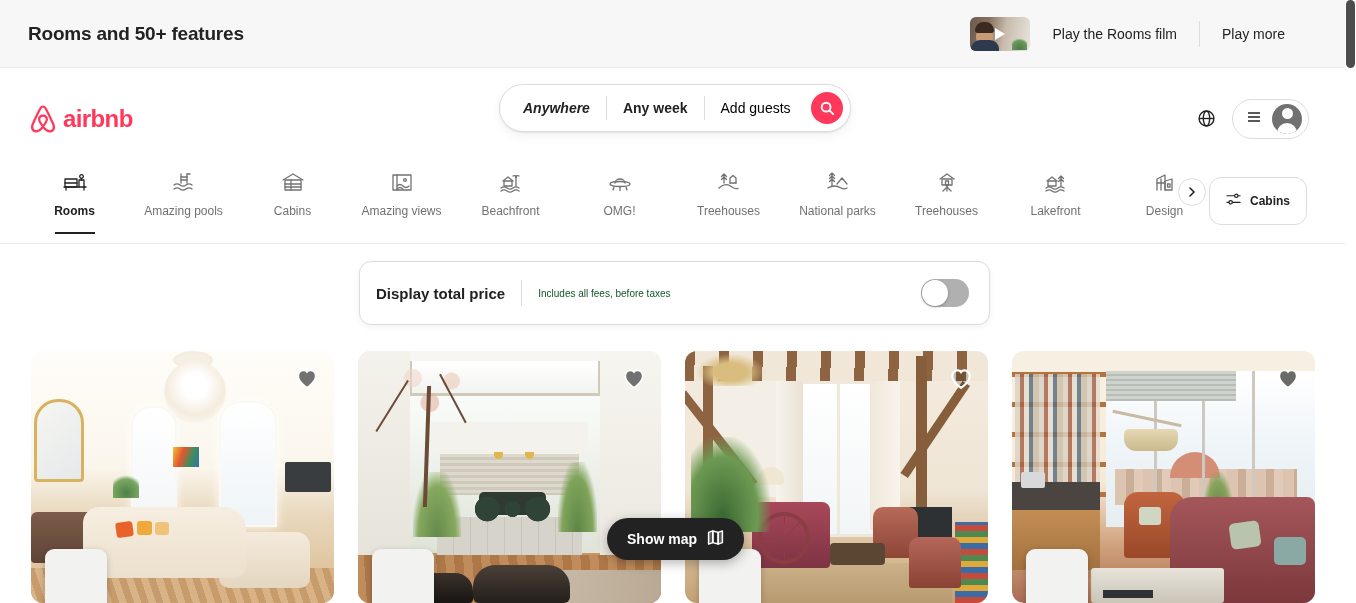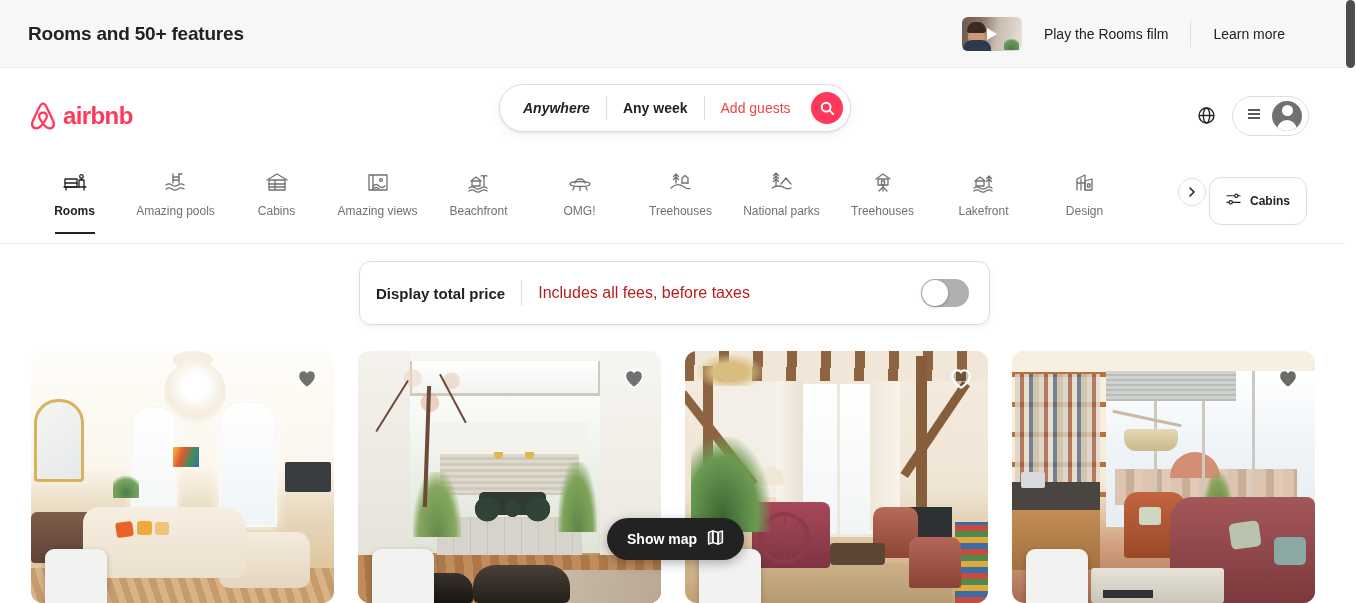--- a/index.html
+++ b/index.html
@@ -63,21 +63,21 @@
   }
   .promo-link {
     font-size: 14px; color: #222; padding: 0 22px; white-space: nowrap;
     text-decoration: none; cursor: pointer;
   }
   .promo-divider { width: 1px; height: 26px; background: #dddddd; }
 
   
   .header {
     position: absolute; top: 69px; left: 0; width: 1345px; height: 100px;
-    background: #ffffff; border-bottom: 7px solid #a3a3a3;
+    background: #ffffff; border-bottom: 1px solid #a3a3a3;
     display: flex; align-items: center;
   }
   .logo {
     position: absolute; left: 28px; top: 50%; transform: translateY(-50%);
     display: flex; align-items: center; gap: 5px; cursor: pointer;
   }
   .logo svg { display: block; }
   .logo-word {
     font-size: 24px; font-weight: 700; color: #FF385C; letter-spacing: -0.6px;
   }
@@ -88,21 +88,21 @@
     width: 352px; height: 48px;
     border: 1px solid #dddddd; border-radius: 40px; background: #fff;
     box-shadow: 0 1px 2px rgba(0,0,0,0.08), 0 4px 12px rgba(0,0,0,0.05);
     display: flex; align-items: center; cursor: pointer;
   }
   .sb-seg {
     font-size: 14px; font-weight: 600; color: #222; padding: 0 16px;
     white-space: nowrap;
   }
   .sb-seg.first { padding-left: 23px; font-style: italic; }
-  .sb-seg.placeholder { font-weight: 400; color: #ef4444; }
+  .sb-seg.placeholder { font-weight: 400; color: #000000; }
   .sb-div { width: 1px; height: 24px; background: #dddddd; flex: none; }
   .sb-btn {
     position: absolute; right: 7px; top: 50%; transform: translateY(-50%);
     width: 32px; height: 32px; border-radius: 50%; background: #FF385C;
     display: flex; align-items: center; justify-content: center;
     border: none; cursor: pointer;
   }
 
   
   .header-right {
@@ -137,21 +137,21 @@
   .avatar-wrap { position: relative; display: flex; align-items: flex-end; justify-content: center; }
 
   
   .catbar {
     position: absolute; top: 150px; left: 0; width: 1345px; height: 94px;
     background: #ffffff; border-bottom: 1px solid #ebebeb;
     display: flex; align-items: flex-start;
   }
   .cat-scroll {
     position: absolute; left: 24px; top: 10px;
-    display: flex; align-items: flex-start; gap: 0;
+    display: flex; align-items: flex-start; gap: 8px;
   }
   .cat-item {
     width: 101px; min-width: 101px; height: 74px;
     display: flex; flex-direction: column; align-items: center; justify-content: flex-start;
     gap: 8px; padding-top: 10px; cursor: pointer; position: relative;
     color: #717171;
   }
   .cat-item .cat-label { font-size: 12px; white-space: nowrap; }
   .cat-item.active { color: #222222; }
   .cat-item.active .cat-label { font-weight: 600; }
@@ -178,21 +178,21 @@
   
   .price-panel {
     position: absolute; left: 359px; top: 261px;
     width: 631px; height: 64px;
     background: #ffffff; border: 1px solid #dddddd; border-radius: 12px;
     box-shadow: 0 2px 6px rgba(0,0,0,0.06);
     display: flex; align-items: center; padding: 0 20px 0 16px; justify-content: center;
   }
   .pp-title { font-size: 15px; font-weight: 600; color: #222; }
   .pp-div { width: 1px; height: 26px; background: #dddddd; margin: 0 16px; }
-  .pp-sub { font-size: 16px; color: #b91c1c; }
+  .pp-sub { font-size: 10px; color: #14532d; }
   .pp-toggle {
     margin-left: auto; width: 48px; height: 28px; border-radius: 14px;
     background: #b0b0b0; position: relative; cursor: pointer; border: none;
   }
   .pp-toggle .knob {
     position: absolute; left: 1px; top: 1px; width: 26px; height: 26px;
     border-radius: 50%; background: #ffffff;
     box-shadow: 0 1px 3px rgba(0,0,0,0.25);
   }
 
@@ -429,21 +429,21 @@
   <div class="promo-right">
     <div class="video-thumb">
       <div class="vt-face"></div>
       <div class="vt-hair"></div>
       <div class="vt-body"></div>
       <div class="vt-plant"></div>
       <div class="vt-play"></div>
     </div>
     <a class="promo-link">Play the Rooms film</a>
     <div class="promo-divider"></div>
-    <a class="promo-link">Learn more</a>
+    <a class="promo-link">Play more</a>
   </div>
 </div>
 
 <div class="header">
 
   <div class="logo">
     <span>
       <svg width="30" height="32" viewBox="0 0 32 32" fill="none">
         <path d="M16 1.6c-2 0-3.3 1.3-4.5 3.6C9.4 9 6 16.3 4.3 20.2c-.9 2-1.2 3.4-1.2 4.6 0 3.2 2.4 5.6 5.6 5.6 2.4 0 4.7-1.4 7.3-4.3 2.6 2.9 4.9 4.3 7.3 4.3 3.2 0 5.6-2.4 5.6-5.6 0-1.2-.3-2.6-1.2-4.6C25.9 16.3 22.6 9 20.5 5.2 19.3 2.9 18 1.6 16 1.6zm0 2.5c.9 0 1.6.7 2.4 2.2 2 3.7 5.4 11 7 14.8.7 1.6.9 2.7.9 3.6 0 1.9-1.3 3.2-3.2 3.2-1.8 0-3.6-1.2-5.8-3.8 2.5-3.1 4-5.7 4-7.9 0-2.9-2.2-5-5.3-5s-5.3 2.1-5.3 5c0 2.2 1.5 4.8 4 7.9-2.2 2.6-4 3.8-5.8 3.8-1.9 0-3.2-1.3-3.2-3.2 0-.9.2-2 .9-3.6 1.6-3.8 5-11.1 7-14.8.8-1.5 1.5-2.2 2.4-2.2zm0 9.6c1.7 0 2.9 1.1 2.9 2.6 0 1.4-1 3.4-2.9 5.9-1.9-2.5-2.9-4.5-2.9-5.9 0-1.5 1.2-2.6 2.9-2.6z" fill="#FF385C"></path>
       </svg>

